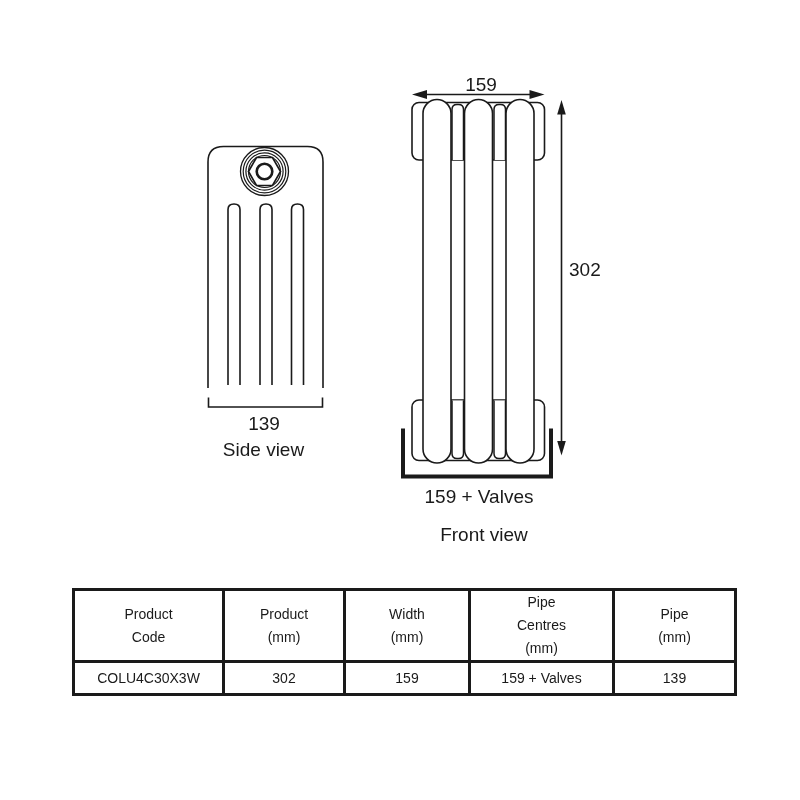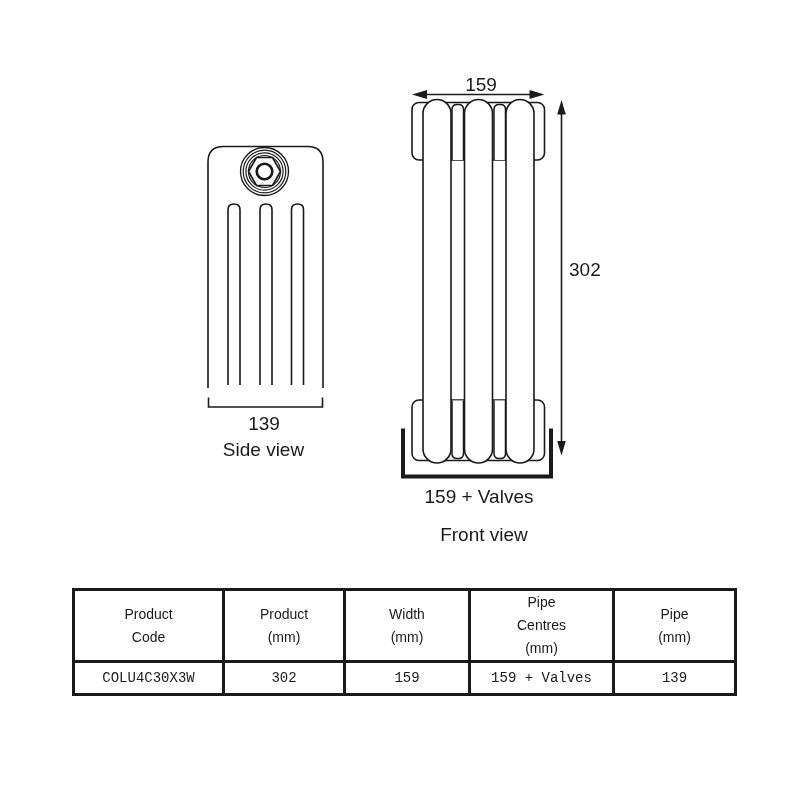--- a/index.html
+++ b/index.html
@@ -35,21 +35,21 @@
     text-align:center;
   }
   .spec-table th,.spec-table td{
     border:3px solid #1a1a1a;
     font-weight:400;
     padding:0;
     vertical-align:middle;
   }
   .spec-table th{white-space:pre-line;}
   .spec-table thead tr{height:71px;}
-  .spec-table tbody tr{height:33px;font-family:Liberation Mono, monospace;}
+  .spec-table tbody tr{height:33px;}
 </style>
 </head>
 <body>
 
 <div class="page">
 
   <svg class="diagram-svg" width="800" height="560" viewBox="0 0 800 560">
 
     <g>
 

